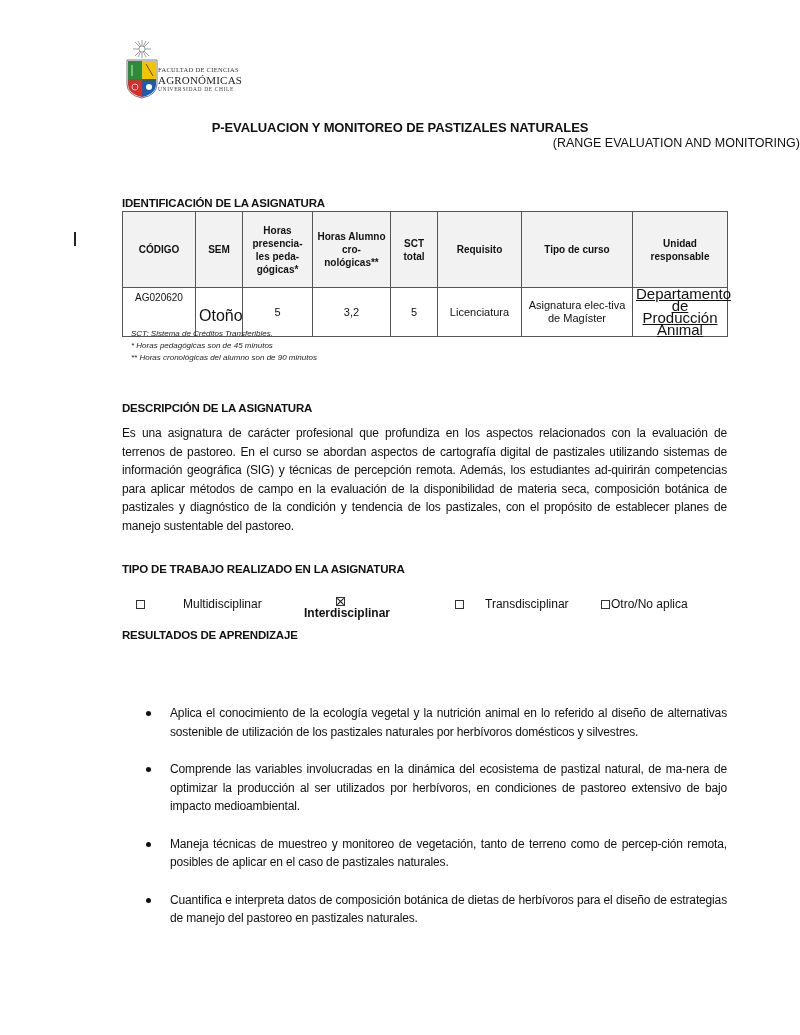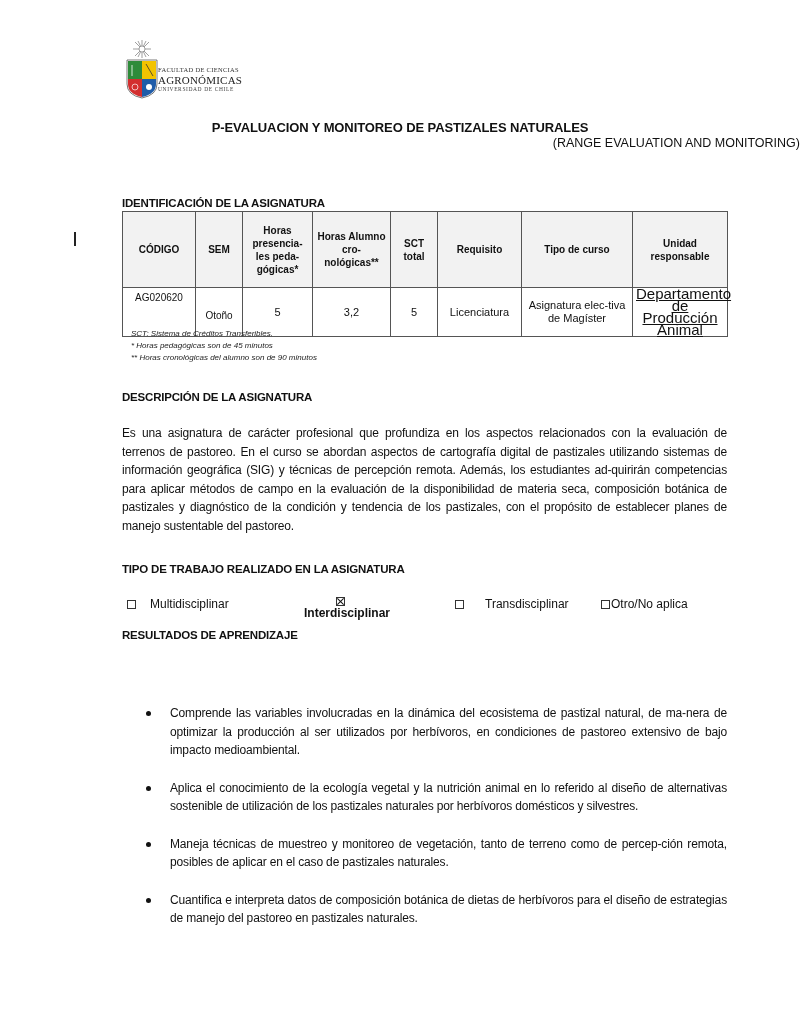--- a/index.html
+++ b/index.html
@@ -124,43 +124,43 @@
       <th>Horas Alumno cro-nológicas**</th>
       <th>SCT total</th>
       <th>Requisito</th>
       <th>Tipo de curso</th>
       <th>Unidad responsable</th>
     </tr>
   </thead>
   <tbody>
     <tr>
       <td class="top">AG020620</td>
-      <td style="font-size:10px;padding-top:6px;">Otoño</td>
+      <td style="font-size:16px;padding-top:6px;">Otoño</td>
       <td>5</td>
       <td>3,2</td>
       <td>5</td>
       <td>Licenciatura</td>
       <td>Asignatura elec-tiva de Magíster</td>
       <td class="small">Departamento de Producción Animal</td>
     </tr>
   </tbody>
 </table>
 
 <div class="abs footnotes">
   <div>SCT: Sistema de Créditos Transferibles.</div>
   <div>* Horas pedagógicas son de 45 minutos</div>
   <div>** Horas cronológicas del alumno son de 90 minutos</div>
 </div>
 
-<div class="abs section-heading" style="top:391px;">DESCRIPCIÓN DE LA ASIGNATURA</div>
+<div class="abs section-heading" style="top:402px;">DESCRIPCIÓN DE LA ASIGNATURA</div>
 <div class="abs paragraph">Es una asignatura de carácter profesional que profundiza en los aspectos relacionados con la evaluación de terrenos de pastoreo. En el curso se abordan aspectos de cartografía digital de pastizales utilizando sistemas de información geográfica (SIG) y técnicas de percepción remota. Además, los estudiantes ad-quirirán competencias para aplicar métodos de campo en la evaluación de la disponibilidad de materia seca, composición botánica de pastizales y diagnóstico de la condición y tendencia de los pastizales, con el propósito de establecer planes de manejo sustentable del pastoreo.</div>
 
 <div class="abs section-heading" style="top:563px;">TIPO DE TRABAJO REALIZADO EN LA ASIGNATURA</div>
 <div class="abs check-row">
-  <div class="check-item" style="left:127px;">
+  <div class="check-item" style="left:136px;gap:24px;">
     <span class="box"></span>
     <span style="margin-left:14px;">Multidisciplinar</span>
   </div>
   <div class="check-item" style="left:290px;flex-direction:column;">
     <span class="box checked"></span>
     <span class="bold" style="margin-left:14px;">Interdisciplinar</span>
   </div>
   <div class="check-item" style="left:455px;">
     <span class="box"></span>
     <span style="margin-left:21px;">Transdisciplinar</span>
@@ -168,25 +168,25 @@
   <div class="check-item" style="left:601px;">
     <span class="box"></span>
     <span style="margin-left:1px;">Otro/No aplica</span>
   </div>
 </div>
 
 <div class="abs section-heading" style="top:629px;text-align:center;">RESULTADOS DE APRENDIZAJE</div>
 <ul class="abs bullets">
   <li>
     <span class="bullet-dot"></span>
-    <span>Comprende las variables involucradas en la dinámica del ecosistema de pastizal natural, de ma-nera de optimizar la producción al ser utilizados por herbívoros, en condiciones de pastoreo extensivo de bajo impacto medioambiental.</span>
+    <span>Aplica el conocimiento de la ecología vegetal y la nutrición animal en lo referido al diseño de alternativas sostenible de utilización de los pastizales naturales por herbívoros domésticos y silvestres.</span>
   </li>
   <li>
     <span class="bullet-dot"></span>
-    <span>Aplica el conocimiento de la ecología vegetal y la nutrición animal en lo referido al diseño de alternativas sostenible de utilización de los pastizales naturales por herbívoros domésticos y silvestres.</span>
+    <span>Comprende las variables involucradas en la dinámica del ecosistema de pastizal natural, de ma-nera de optimizar la producción al ser utilizados por herbívoros, en condiciones de pastoreo extensivo de bajo impacto medioambiental.</span>
   </li>
   <li>
     <span class="bullet-dot"></span>
     <span>Maneja técnicas de muestreo y monitoreo de vegetación, tanto de terreno como de percep-ción remota, posibles de aplicar en el caso de pastizales naturales.</span>
   </li>
   <li>
     <span class="bullet-dot"></span>
     <span>Cuantifica e interpreta datos de composición botánica de dietas de herbívoros para el diseño de estrategias de manejo del pastoreo en pastizales naturales.</span>
   </li>
 </ul>

